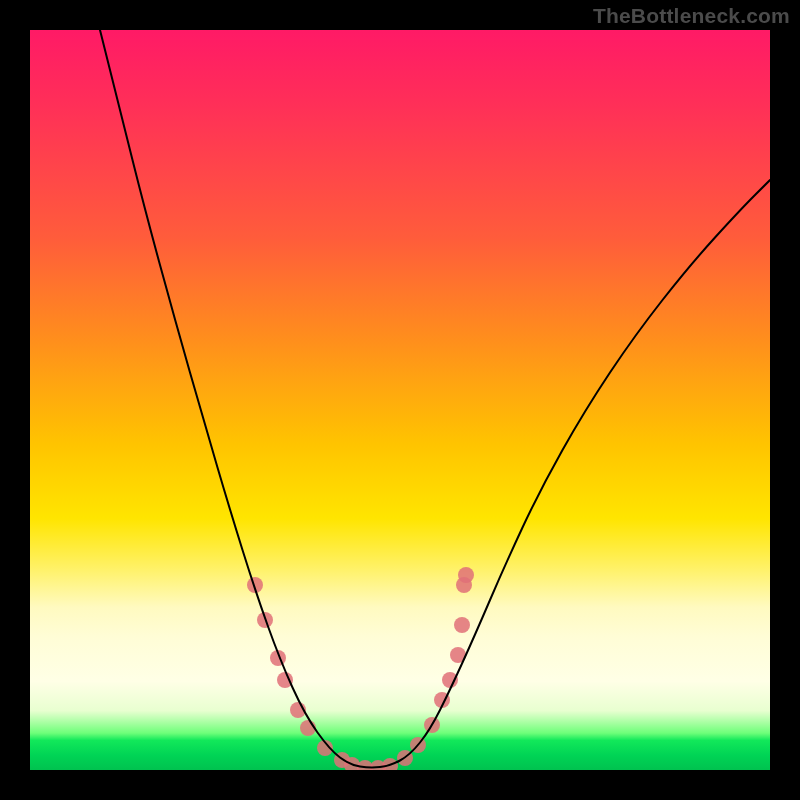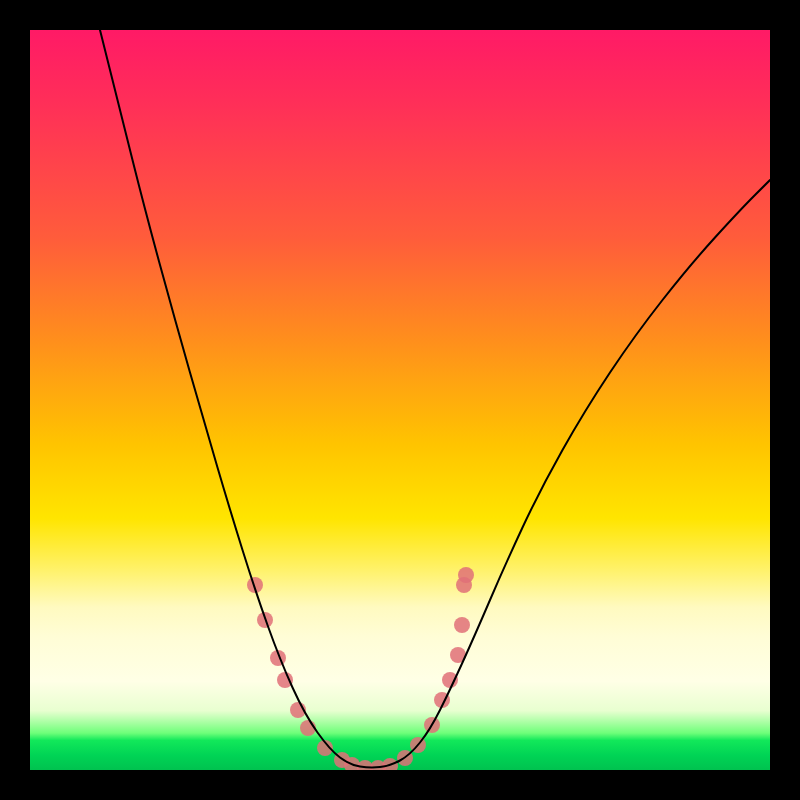--- a/index.html
+++ b/index.html
@@ -59,20 +59,21 @@
     top: 0;
     left: 0;
     width: 740px;
     height: 740px;
   }
 </style>
 </head>
 <body>
 
 <div class="frame">
+  <div class="watermark">TheBottleneck.com</div>
   <div class="plot-area">
     <svg class="curve" viewBox="0 0 740 740">
       <g id="dots-group">
           <circle cx="225" cy="555" r="8" fill="#e07078" fill-opacity="0.85"></circle>
           <circle cx="235" cy="590" r="8" fill="#e07078" fill-opacity="0.85"></circle>
           <circle cx="248" cy="628" r="8" fill="#e07078" fill-opacity="0.85"></circle>
           <circle cx="255" cy="650" r="8" fill="#e07078" fill-opacity="0.85"></circle>
           <circle cx="268" cy="680" r="8" fill="#e07078" fill-opacity="0.85"></circle>
           <circle cx="278" cy="698" r="8" fill="#e07078" fill-opacity="0.85"></circle>
           <circle cx="295" cy="718" r="8" fill="#e07078" fill-opacity="0.85"></circle>

